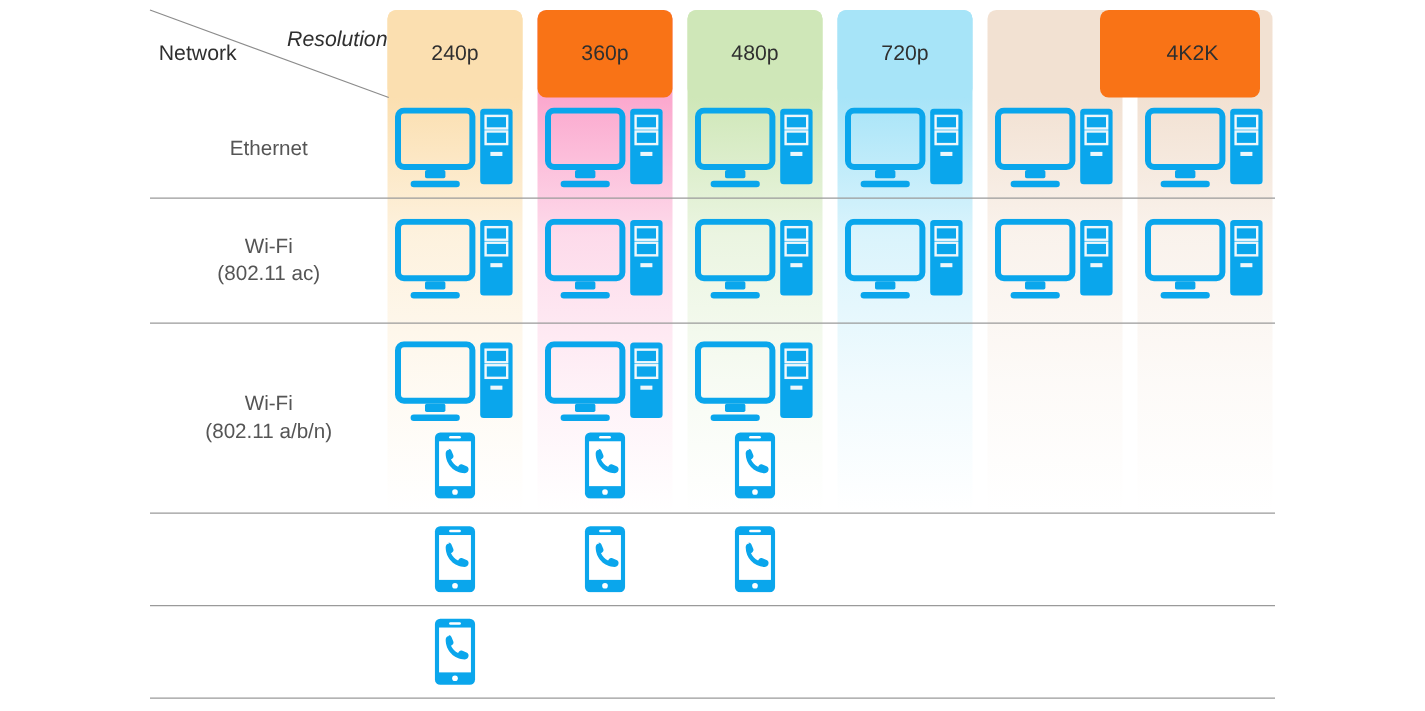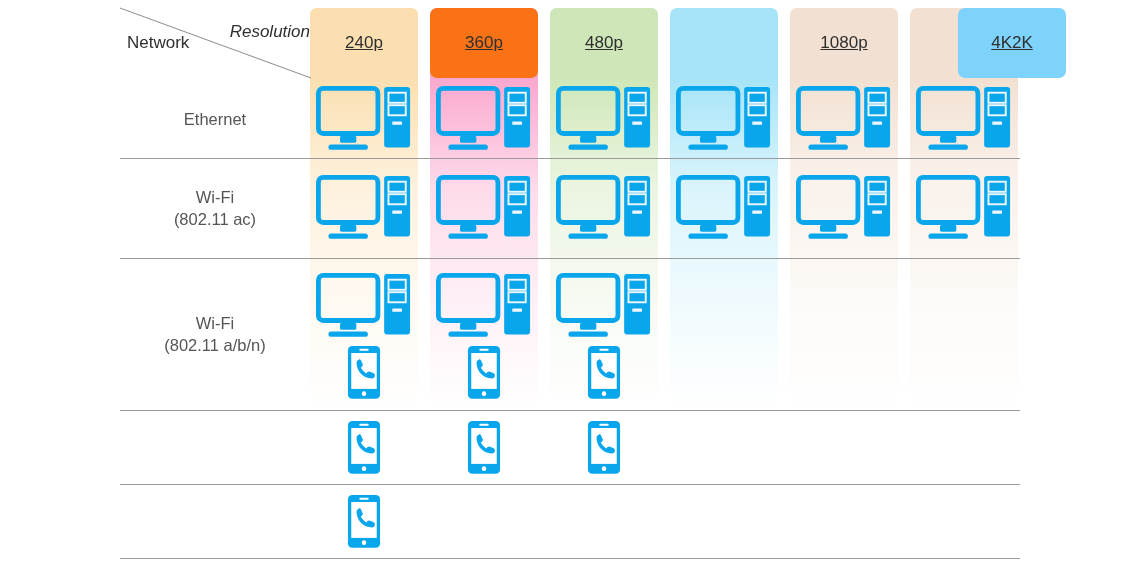--- a/index.html
+++ b/index.html
@@ -29,21 +29,20 @@
   .head-cell{
     position:absolute;
     top:8px;
     width:108px;
     height:70px;
     border-radius:7px;
     display:flex;align-items:center;justify-content:center;
     font-size:17px;
     color:#2f2f2f;
     z-index:3;
-    text-decoration:underline;
   }
 
   
   .corner{
     position:absolute;
     left:118px;top:6px;
     width:194px;height:74px;
     z-index:4;
   }
   .corner svg{position:absolute;left:0;top:0;}
@@ -101,24 +100,24 @@
     <div class="col-strip" style="left: 910px; height: 402px; background: linear-gradient(rgb(242, 225, 210) 0px, rgb(242, 225, 210) 70px, rgba(242, 225, 210, 0.42) 180px, rgba(242, 225, 210, 0.16) 300px, rgba(242, 225, 210, 0) 402px);"></div>
     <div class="head-cell" style="left: 310px; background: rgb(251, 223, 176);">
       <span>240p</span>
     </div>
     <div class="head-cell" style="left: 430px; background: #f97316;">
       <span>360p</span>
     </div>
     <div class="head-cell" style="left: 550px; background: rgb(207, 231, 184);">
       <span>480p</span>
     </div>
-    <div class="head-cell" style="left: 790px; background: rgb(242, 225, 210);">
-      <span>1080p</span>
-    </div>
-    <div class="head-cell" style="left: 958px; background: #7dd3fc;">
+    <div class="head-cell" style="left: 670px; background: rgb(167, 228, 248);">
+      <span>720p</span>
+    </div>
+    <div class="head-cell" style="left: 880px; background: #f97316; padding-left: 20px;">
       <span>4K2K</span>
     </div>
     <div class="corner">
       <svg width="194" height="74" viewBox="0 0 194 74">
         <line x1="2" y1="2" x2="193" y2="72" stroke="#8c8c8c" stroke-width="1"></line>
       </svg>
       <span class="corner-res">Resolution</span>
       <span class="corner-net">Network</span>
     </div>
     <div class="row-label" style="top: 108px;">

